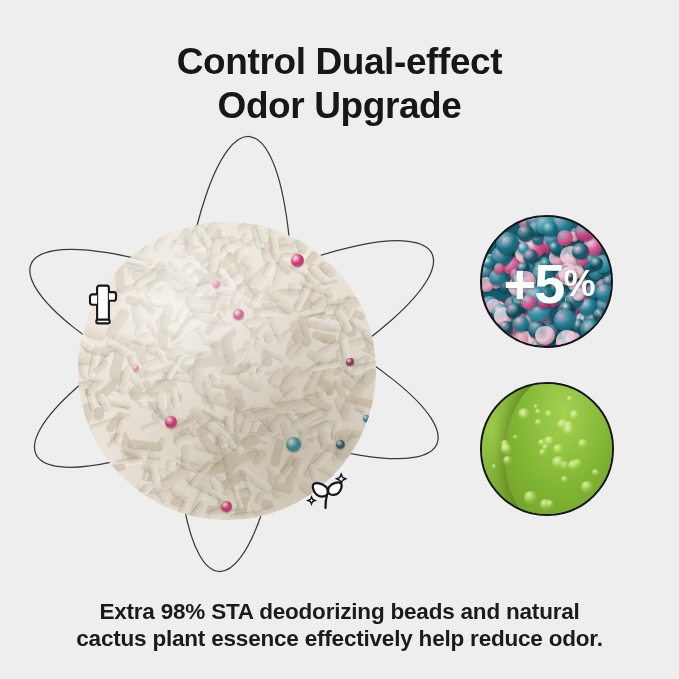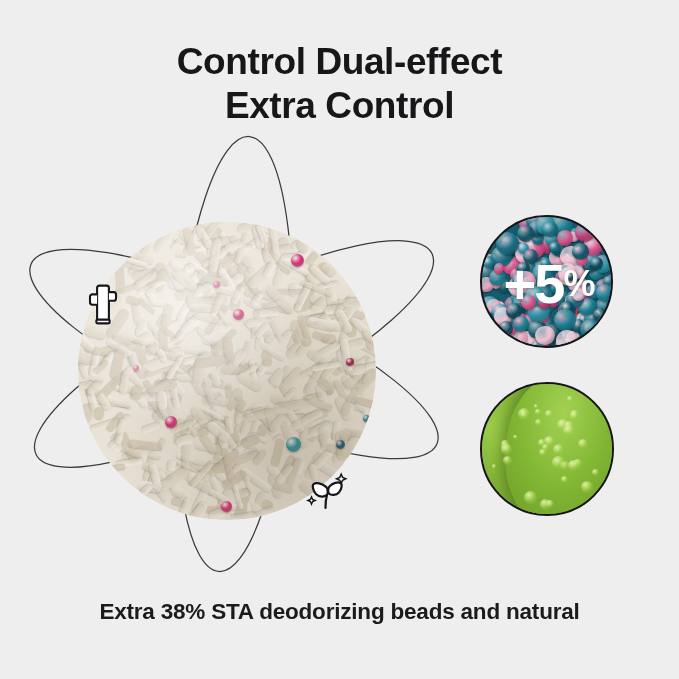--- a/index.html
+++ b/index.html
@@ -87,21 +87,21 @@
   .pad{position:absolute;border-radius:50% 50% 48% 52%/46% 54% 50% 50%;}
   .pc-cactus .spot{position:absolute;border-radius:50%;}
 </style>
 </head>
 <body>
 
 <div id="stage">
 
   <div class="title">
     <span>Control Dual-effect</span>
-    <span class="l2">Extra Control</span>
+    <span class="l2">Odor Upgrade</span>
   </div>
 
   <div class="atom">
     <svg viewBox="0 0 452 452" xmlns="http://www.w3.org/2000/svg" aria-hidden="true">
       <g fill="none" stroke="#3c3a38" stroke-width="1.25" stroke-linecap="round">
         <ellipse cx="226" cy="226" rx="56" ry="218" transform="rotate(4 226 226)"></ellipse>
         <ellipse cx="226" cy="226" rx="222" ry="58" transform="rotate(-27 226 226)"></ellipse>
         <ellipse cx="226" cy="226" rx="222" ry="58" transform="rotate(24 226 226)"></ellipse>
       </g>
     </svg>
@@ -903,16 +903,17 @@
         <div class="spot" style="left:60.4px;top:60.4px;width:7.1px;height:7.1px;background:radial-gradient(circle at 36% 30%, rgba(225,245,170,.92) 0%, rgba(160,205,70,.45) 55%, rgba(90,130,30,0) 100%);"></div>
         <div class="spot" style="left:19.4px;top:59.8px;width:11.1px;height:11.1px;background:radial-gradient(circle at 36% 30%, rgba(225,245,170,.92) 0%, rgba(160,205,70,.45) 55%, rgba(90,130,30,0) 100%);"></div>
         <div class="spot" style="left:86.0px;top:76.2px;width:11.3px;height:11.3px;background:radial-gradient(circle at 36% 30%, rgba(225,245,170,.92) 0%, rgba(160,205,70,.45) 55%, rgba(90,130,30,0) 100%);"></div>
         <div class="spot" style="left:70.4px;top:71.8px;width:12.8px;height:12.8px;background:radial-gradient(circle at 36% 30%, rgba(225,245,170,.92) 0%, rgba(160,205,70,.45) 55%, rgba(90,130,30,0) 100%);"></div>
         <div class="spot" style="left:36.0px;top:23.5px;width:12.1px;height:12.1px;background:radial-gradient(circle at 36% 30%, rgba(225,245,170,.92) 0%, rgba(160,205,70,.45) 55%, rgba(90,130,30,0) 100%);"></div>
         <div class="spot" style="left:87.9px;top:25.9px;width:9.2px;height:9.2px;background:radial-gradient(circle at 36% 30%, rgba(225,245,170,.92) 0%, rgba(160,205,70,.45) 55%, rgba(90,130,30,0) 100%);"></div>
       </div>
   </div>
 
   <div class="caption">
-    <span>Extra 38% STA deodorizing beads and natural</span>
+    <span>Extra 98% STA deodorizing beads and natural</span>
+    <span class="c2">cactus plant essence effectively help reduce odor.</span>
   </div>
 
 </div>
 
 </body></html>

